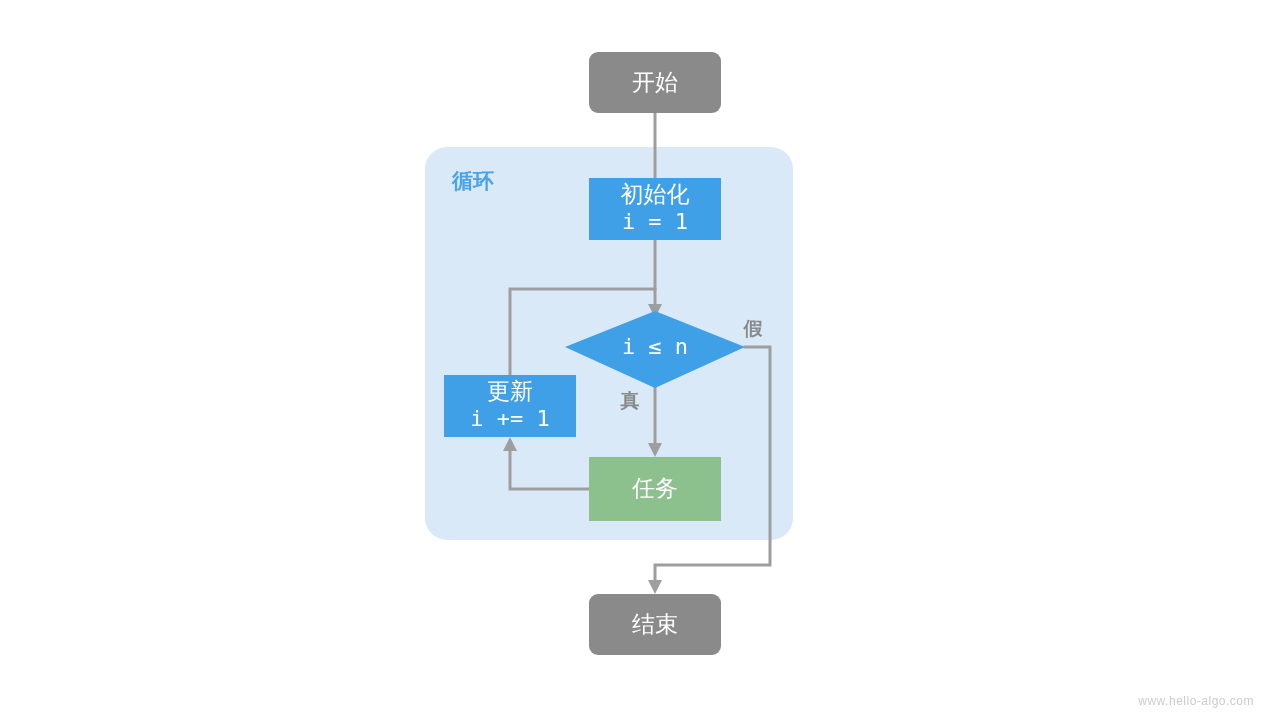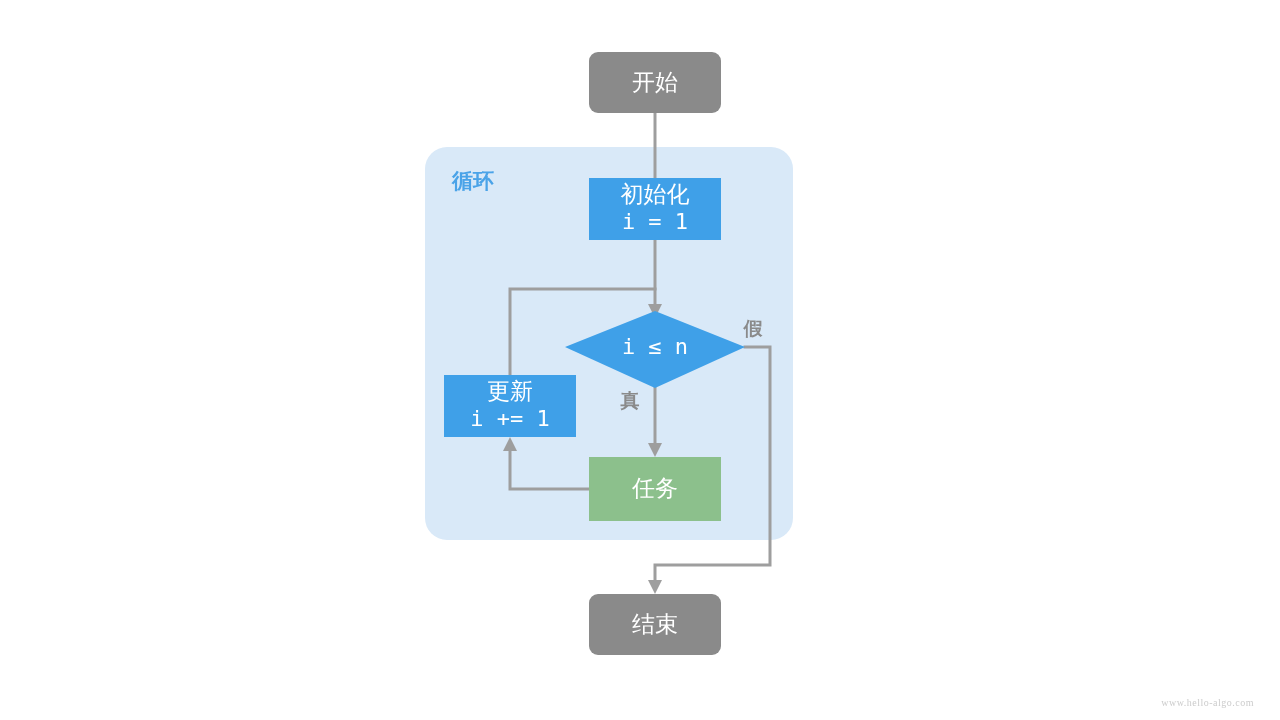--- a/index.html
+++ b/index.html
@@ -58,22 +58,22 @@
     fill: none;
     stroke: #9e9e9e;
     stroke-width: 3;
     stroke-linecap: square;
     stroke-linejoin: miter;
   }
   .watermark {
     position: absolute;
     right: 26px;
     bottom: 12px;
-    font-family: Liberation Serif, serif;
-    font-size: 10px;
+    font-family: Liberation Sans, sans-serif;
+    font-size: 12px;
     letter-spacing: 0.5px;
     color: #cccccc;
     white-space: nowrap;
     user-select: none;
   }
 </style>
 </head>
 <body>
 
 <div id="stage">

